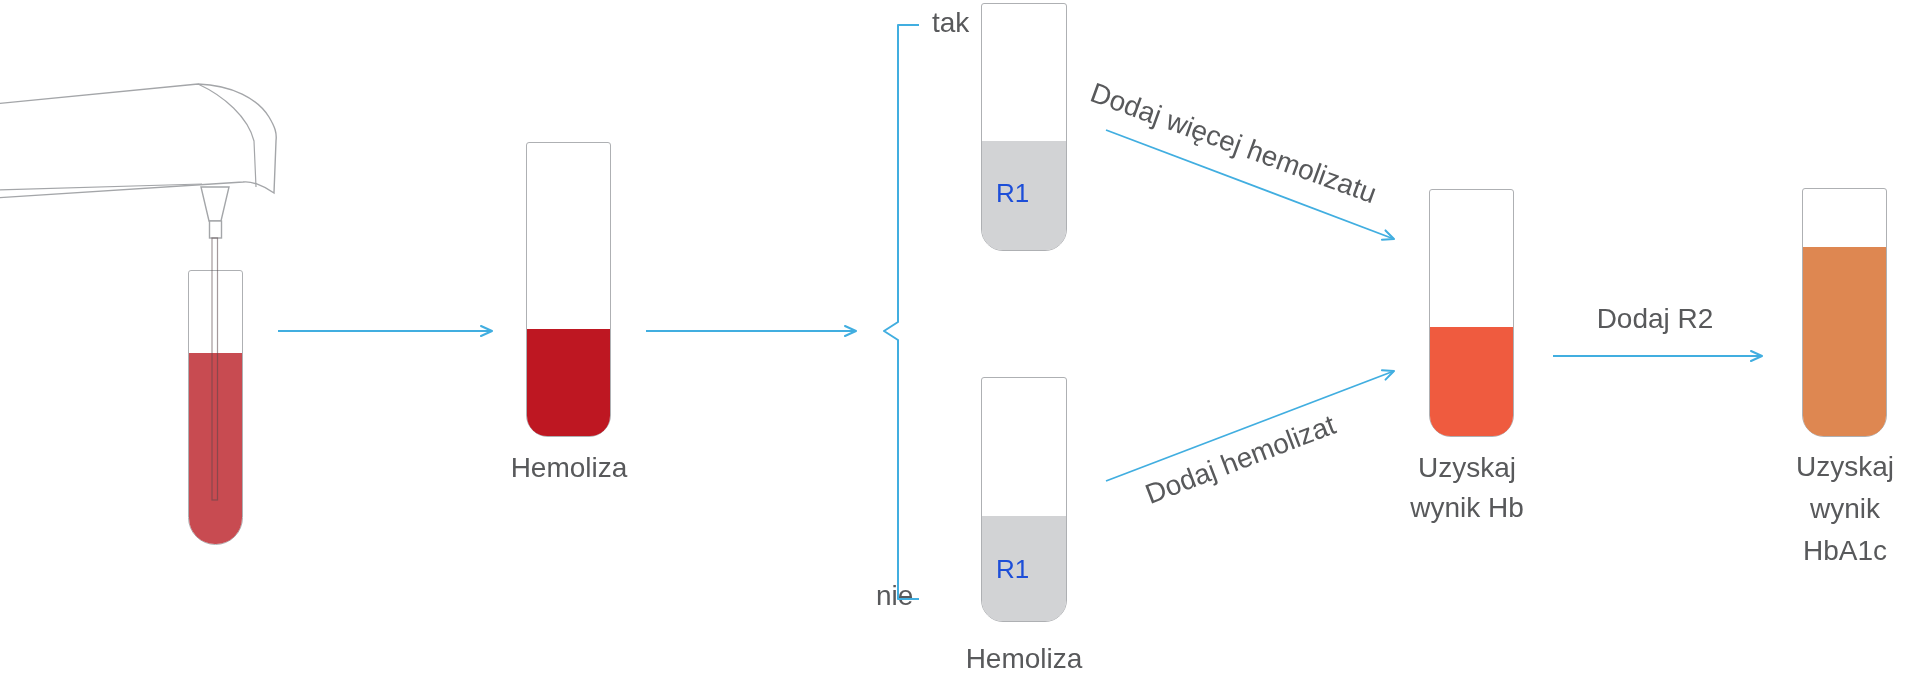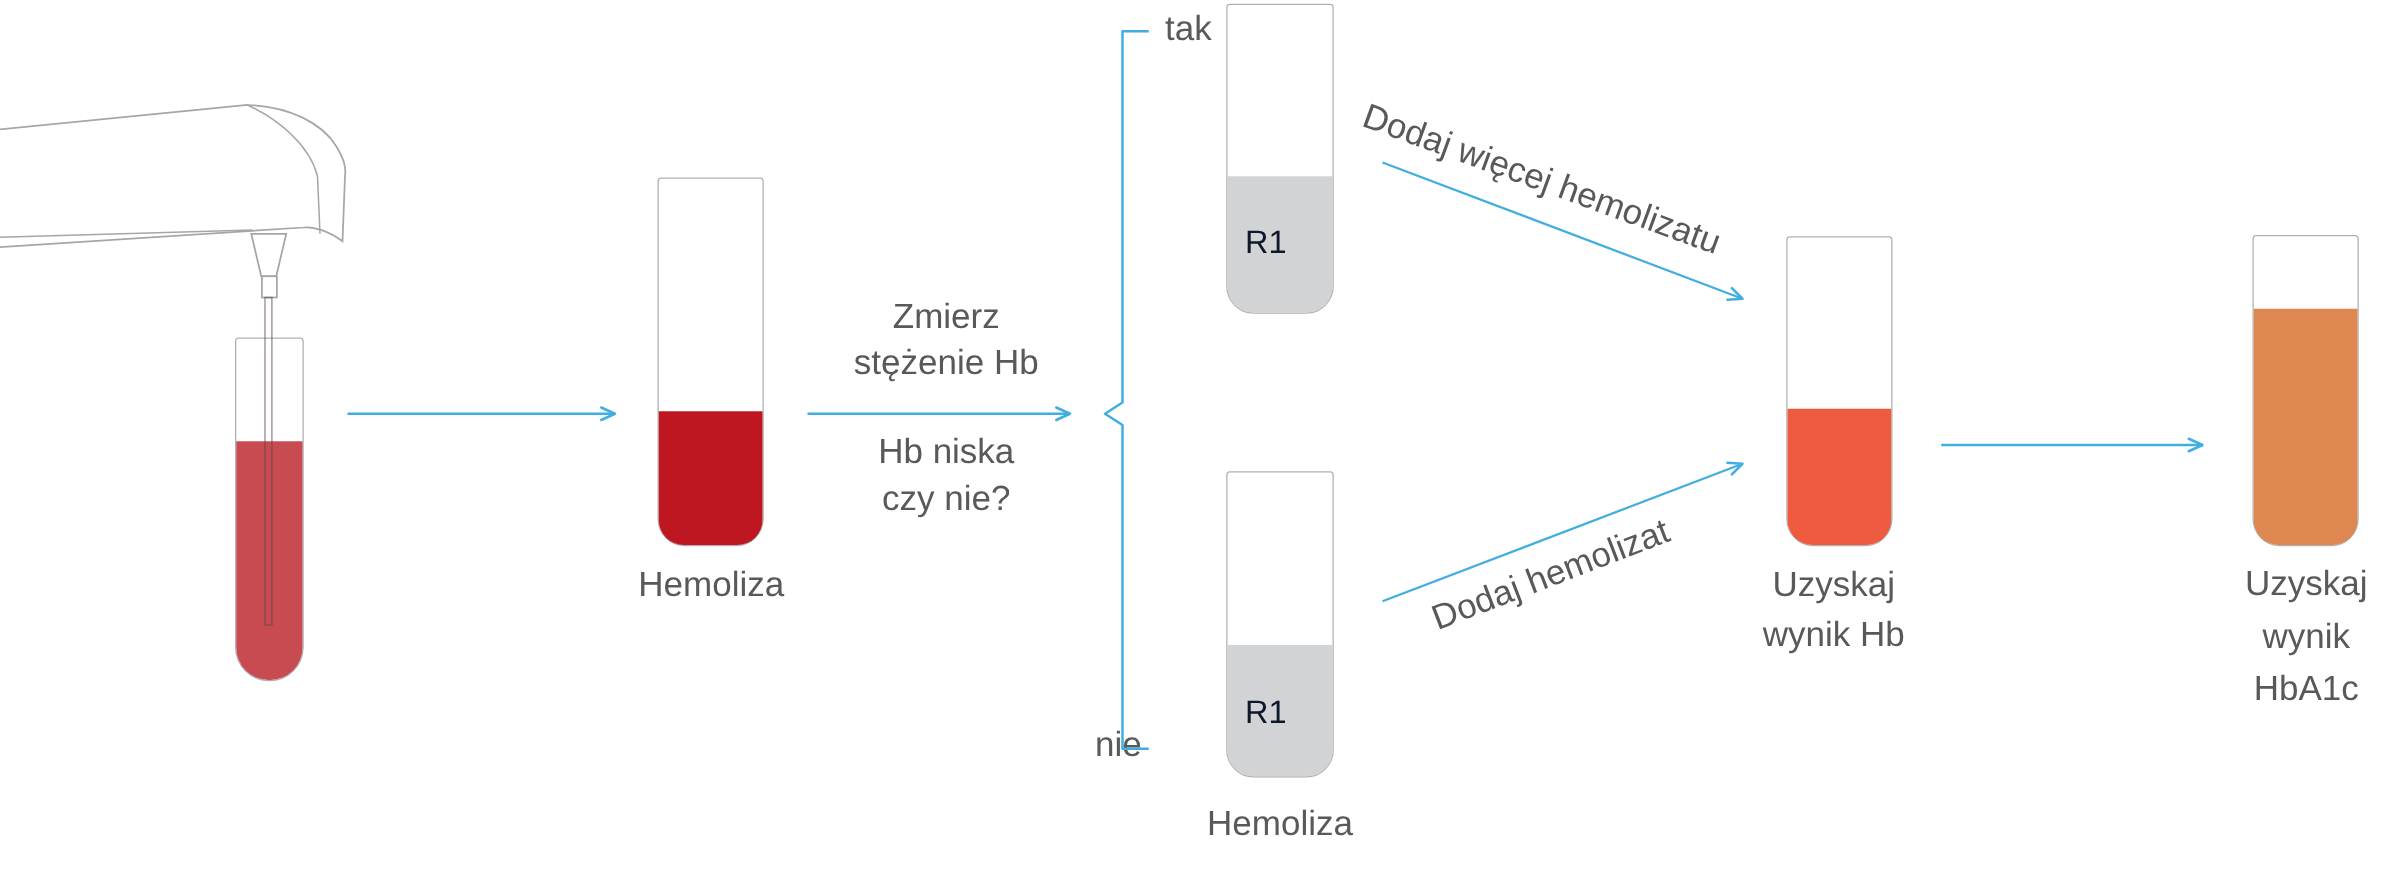--- a/index.html
+++ b/index.html
@@ -15,47 +15,39 @@
   .tube.u-bottom { border-radius:3px 3px 28px 28px; }
   .liquid { position:absolute; left:0; right:0; bottom:0; border-radius:0 0 20px 20px; }
   .liquid.u-bottom { border-radius:0 0 26px 26px; }
   .lbl {
     position:absolute; font-size:28px; line-height:38px; text-align:center;
     color:#58595b; white-space:nowrap;
   }
   .lbl.block { white-space:normal; }
   .lbl.lh42 { line-height:42px; }
   .rot { transform-origin:0 0; text-align:left; }
-  .r1-text { position:absolute; font-size:26px; color:#0f172a; line-height:26px; }
+  .r1-text { position:absolute; font-size:26px; color:#1d4ed8; line-height:26px; }
   svg.overlay { position:absolute; left:0; top:0; }
 </style>
 </head>
 <body>
 
 <div class="stage">
 
   <div class="tube u-bottom" style="left:188px; top:270px; width:55px; height:275px;">
     <div class="liquid u-bottom" style="height: 191px; background: rgb(200, 75, 81);"></div>
   </div>
 
   <div class="tube" style="left:526px; top:142px; width:85px; height:295px;">
     <div class="liquid" style="height: 107px; background: rgb(190, 23, 34);"></div>
   </div>
   <div class="lbl" style="left:469px; top:449px; width:200px;">Hemoliza</div>
 
 
-  <div class="lbl block" style="left:657px; top:234px; width:200px; line-height:37px;">
-    <span>Zmierz</span><br>
-    <span>stężenie Hb</span>
-  </div>
 
-  <div class="lbl block" style="left:657px; top:342px; width:200px; line-height:38px;">
-    <span>Hb niska</span><br>
-    <span>czy nie?</span>
-  </div>
 
   <div class="lbl" style="left:932px; top:4px; text-align:right;">tak</div>
   <div class="lbl" style="left:876px; top:577px; text-align:left;">nie</div>
 
   <div class="tube" style="left:981px; top:3px; width:86px; height:248px;">
     <div class="liquid" style="height: 109px; background: rgb(210, 211, 213);"></div>
     <span class="r1-text" style="left:14px; top:176px;">R1</span>
   </div>
 
   <div class="tube" style="left:981px; top:377px; width:86px; height:245px;">
@@ -68,20 +60,21 @@
   <div class="lbl rot" style="left:1140px; top:478px; transform:rotate(-21deg);">Dodaj hemolizat</div>
 
   <div class="tube" style="left:1429px; top:189px; width:85px; height:248px;">
     <div class="liquid" style="height: 109px; background: rgb(239, 91, 63);"></div>
   </div>
   <div class="lbl block" style="left:1367px; top:448px; width:200px; line-height:40px;">
     <span>Uzyskaj</span><br>
     <span>wynik Hb</span>
   </div>
 
+  <div class="lbl" style="left:1555px; top:300px; width:200px;">Dodaj R2</div>
 
   <div class="tube" style="left:1802px; top:188px; width:85px; height:249px;">
     <div class="liquid" style="height: 189px; background: rgb(222, 135, 81);"></div>
   </div>
   <div class="lbl block lh42" style="left:1745px; top:446px; width:200px;">
     <span>Uzyskaj</span><br>
     <span>wynik</span><br>
     <span>HbA1c</span>
   </div>
 

